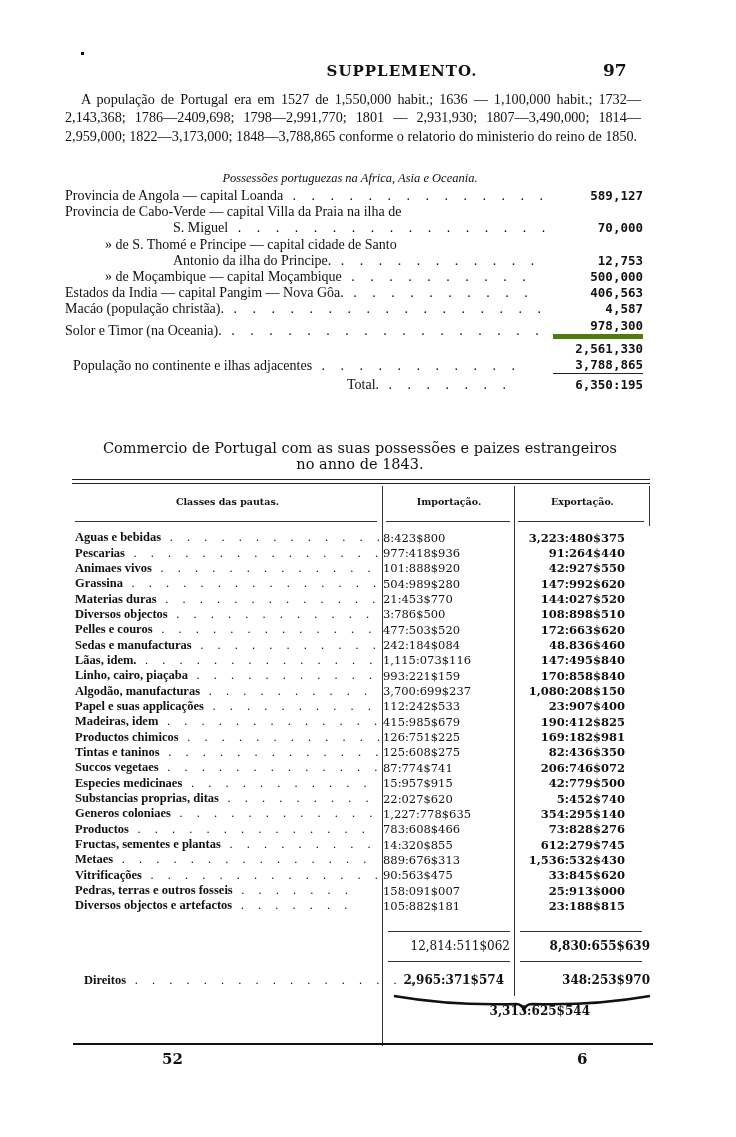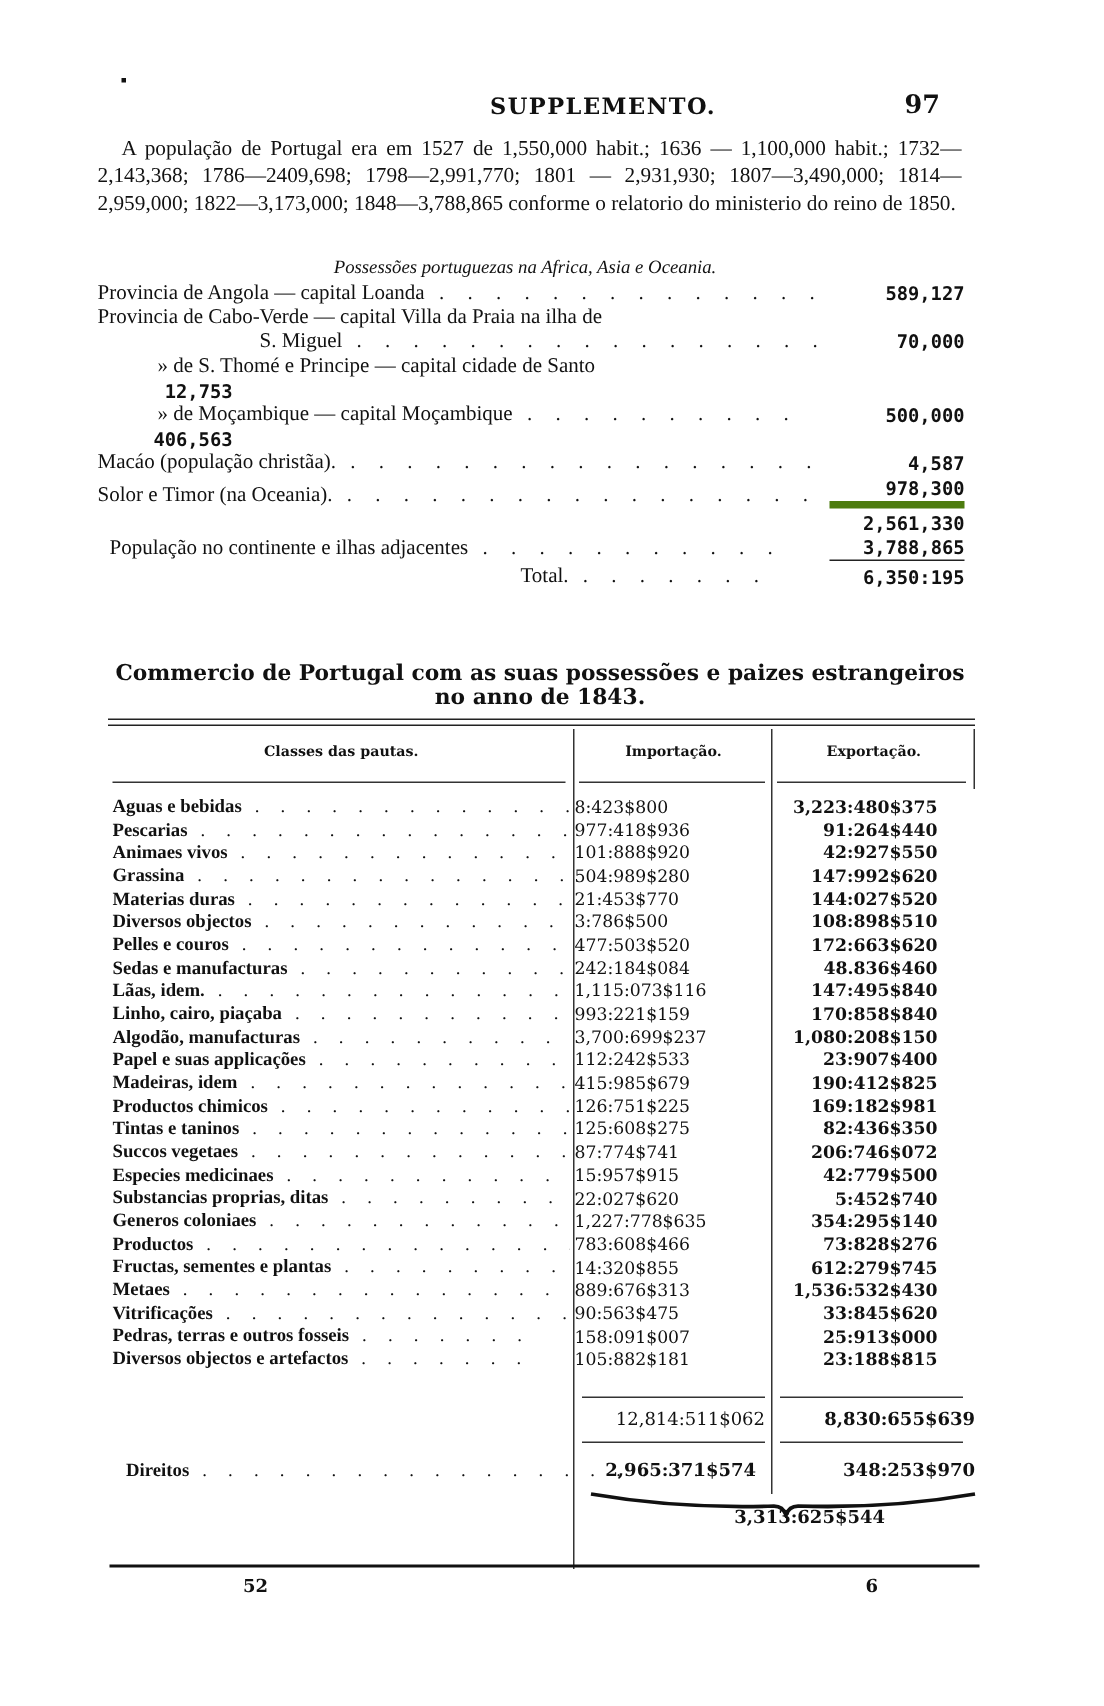--- a/index.html
+++ b/index.html
@@ -21,37 +21,37 @@
     left: 0; width: 700px; top: 171px; text-align: center; font-style: italic; font-size: 12.5px;
   }
   .pos-list { left: 65px; width: 578px; top: 188px; font-size: 14px; line-height: 16.2px; }
   .pos-row { display: flex; align-items: flex-end; }
   .pos-row .lbl { flex: 1; white-space: nowrap; overflow: hidden; }
   .pos-row .val { width: 90px; text-align: right; font-family: "DejaVu Sans Mono", monospace; font-size: 12.5px; font-weight: bold; }
   .pos-row .lbl .dots { letter-spacing: 6px; }
   .ind1 { padding-left: 108px; }
   .ind2 { padding-left: 40px; }
   .tab-title {
-    left: 60px; width: 600px; top: 441px; text-align: center; font-weight: bold;
+    left: 60px; width: 600px; top: 441px; text-align: center; font-weight: normal;
     font-size: 14.5px; line-height: 15.5px; font-family: "DejaVu Serif", serif;
   }
   .rule-dbl { left: 72px; width: 578px; top: 479px; height: 3px; border-top: 1.5px solid #222; border-bottom: 1.5px solid #222; }
   .vline { width: 0; border-left: 1px solid #333; }
   .th { top: 496px; font-size: 9.5px; font-weight: bold; text-align: center; font-family: "DejaVu Serif", serif; }
   .hline { height: 0; border-top: 1px solid #333; }
   .rows { left: 75px; top: 530px; width: 580px; }
   .row { display: flex; height: 15.35px; align-items: center; font-size: 12.5px; }
   .row .cls { width: 305px; white-space: nowrap; overflow: hidden; font-weight: bold; font-family: "Liberation Serif", serif; }
   .row .cls .dots { font-weight: normal; letter-spacing: 5.5px; }
   .row .imp { width: 107px; margin-left: 3px; text-align: left; font-family: "DejaVu Serif", serif; font-size: 11.5px; }
   .row .exp { width: 130px; margin-left: 5px; text-align: right; font-family: "DejaVu Serif", serif; font-size: 11.5px; font-weight: bold; }
   .tot { font-family: "DejaVu Serif", serif; font-size: 12px; text-align: right; }
   .brace { left: 392px; top: 994px; width: 260px; height: 18px; }
   .foot-rule { left: 73px; width: 580px; top: 1043px; height: 0; border-top: 2.5px solid #111; }
-  .foot-num { top: 1050px; font-weight: bold; font-size: 12px; font-family: "DejaVu Serif", serif; }
+  .foot-num { top: 1050px; font-weight: bold; font-size: 15px; font-family: "DejaVu Serif", serif; }
 </style>
 </head>
 <body>
 
 <div class="abs" style="left:81px;top:52px;width:3px;height:3px;background:#111;"></div>
 
 <div class="abs hdr-title">SUPPLEMENTO.</div>
 <div class="abs hdr-page">97</div>
 
 <div class="abs para">A população de Portugal era em 1527 de 1,550,000 habit.; 1636 — 1,100,000 habit.; 1732—2,143,368; 1786—2409,698; 1798—2,991,770; 1801 — 2,931,930; 1807—3,490,000; 1814—2,959,000; 1822—3,173,000; 1848—3,788,865 conforme o relatorio do ministerio do reino de 1850.</div>
@@ -69,27 +69,29 @@
   </div>
   <div class="pos-row">
     <span class="lbl ind1"><span>S. Miguel</span><span class="dots"> . . . . . . . . . . . . . . . . . .</span></span>
     <span class="val">70,000</span>
   </div>
   <div class="pos-row">
     <span class="lbl ind2">» de S. Thomé e Principe — capital cidade de Santo</span>
     <span class="val"></span>
   </div>
   <div class="pos-row">
+    <span class="lbl ind1"><span>Antonio da ilha do Principe.</span><span class="dots"> . . . . . . . . . . .</span></span>
     <span class="val">12,753</span>
   </div>
   <div class="pos-row">
     <span class="lbl ind2"><span>» de Moçambique — capital Moçambique</span><span class="dots"> . . . . . . . . . .</span></span>
     <span class="val">500,000</span>
   </div>
   <div class="pos-row">
+    <span class="lbl"><span>Estados da India — capital Pangim — Nova Gôa.</span><span class="dots"> . . . . . . . . . .</span></span>
     <span class="val">406,563</span>
   </div>
   <div class="pos-row">
     <span class="lbl"><span>Macáo (população christãa).</span><span class="dots"> . . . . . . . . . . . . . . . . . .</span></span>
     <span class="val">4,587</span>
   </div>
   <div class="pos-row">
     <span class="lbl"><span>Solor e Timor (na Oceania).</span><span class="dots"> . . . . . . . . . . . . . . . . . .</span></span>
     <span class="val" style="border-bottom:5px solid #4d7c0f">978,300</span>
   </div>

